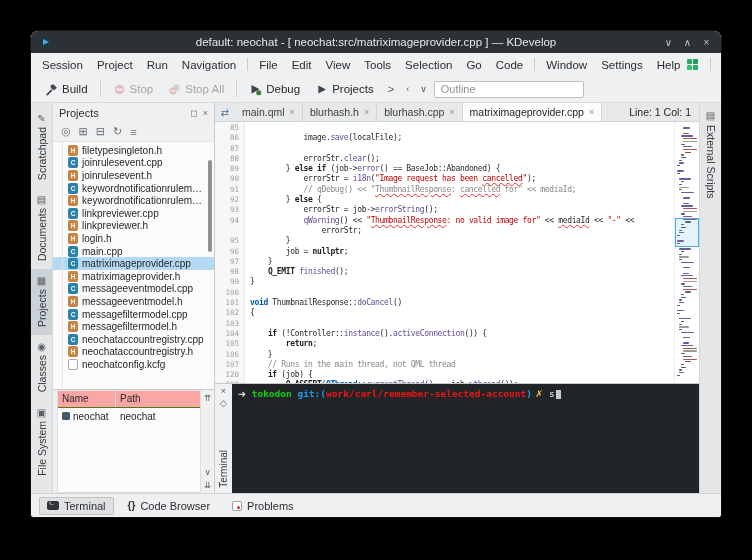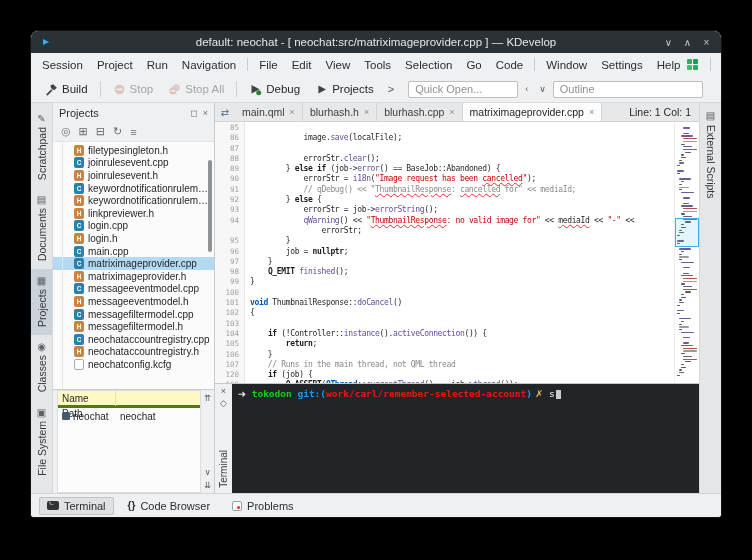--- a/index.html
+++ b/index.html
@@ -51,35 +51,35 @@
   .side-tab .ic { font-size:10px; color:#5c6165; line-height:10px; }
   .side-tab .lbl { writing-mode:vertical-rl; transform:rotate(180deg); font-size:10.5px; color:#35393d; }
 
   .projects-col { width:162px; background:#eff0f1; border-right:1px solid #c9cbcd; display:flex; flex-direction:column; min-height:0; }
   .panel-header { height:19px; display:flex; align-items:center; padding:0 6px; font-size:11px; color:#2b2e31; gap:5px; }
   .panel-header .title { flex:1; }
   .panel-header .hicon { color:#6b7074; font-size:9px; }
   .panel-toolbar { height:19px; display:flex; align-items:center; gap:8px; padding:0 8px; color:#676c70; font-size:11px; }
   .tree { flex:1; background:#fbfbfc; border-top:1px solid #e2e3e4; position:relative; overflow:hidden; padding-top:2px; }
   .tree::before { content:""; position:absolute; left:9px; top:0; bottom:0; width:1px; background:#e4e6e7; }
-  .tree-item { height:12.6px; display:flex; align-items:center; gap:4px; padding-left:21px; font-size:10px; color:#24272a; white-space:nowrap; }
+  .tree-item { height:12.6px; display:flex; align-items:center; gap:4px; padding-left:15px; font-size:10px; color:#24272a; white-space:nowrap; }
   .tree-item.selected { background:#b3daf2; }
   .file-ic { width:10px; height:11px; border-radius:2px; flex:0 0 auto; font-size:6.5px; font-weight:bold; color:#fff; display:flex; align-items:center; justify-content:center; font-family:"Liberation Sans",sans-serif; }
   .file-ic.cpp { background:#2a82ab; }
   .file-ic.h { background:#c98443; }
   .file-ic.txt { background:#fdfdfd; border:1px solid #a8abad; }
   .tree-scroll { position:absolute; right:2px; top:18px; width:4px; height:92px; background:#8f9championat294; background:#8f9294; border-radius:2px; }
 
   .build-seq { height:104px; border-top:1px solid #c9cbcd; display:flex; flex-direction:column; background:#eff0f1; }
   .bs-header { height:20px; display:flex; align-items:center; padding:0 8px; font-size:11px; color:#2b2e31; gap:10px; }
   .bs-header .title { flex:1; }
   .bs-header .bsbtn { color:#4b5054; font-size:12px; }
   .bs-body { flex:1; display:flex; min-height:0; }
   .bs-table { flex:1; background:#fcfcfd; border:1px solid #dcdde0; display:flex; flex-direction:column; margin-left:4px; }
-  .bs-cols { height:17px; display:flex; background:#fef9c3; border-bottom:3px solid #4d7c0f; font-size:10px; color:#26292c;flex-direction:column; }
+  .bs-cols { height:17px; display:flex; background:#fca5a5; border-bottom:1px solid #4d7c0f; font-size:10px; color:#26292c; }
   .bs-cols .c1 { width:58px; padding:2px 4px; border-right:1px solid #dcdde0; }
   .bs-cols .c2 { flex:1; padding:2px 4px; }
   .bs-row { height:16px; display:flex; font-size:10px; color:#24272a; align-items:center; }
   .bs-cell.name { width:58px; padding:0 4px; display:flex; align-items:center; gap:3px; }
   .bs-cell.path { flex:1; padding:0 4px; }
   .proj-ic { width:8px; height:8px; background:#46586b; border-radius:1.5px; display:inline-block; }
   .bs-strip { width:13px; display:flex; flex-direction:column; align-items:center; color:#5c6063; font-size:8.5px; padding:3px 0; gap:3px; }
   .bs-strip .sp { flex:1; }
 
   
@@ -212,23 +212,20 @@
         </svg>
       <span>Debug</span>
     </div>
     <div class="tb-btn">
       <svg class="ic" width="13" height="13" viewBox="0 0 13 13">
           <polygon points="3.4,2.4 11,6.5 3.4,10.6" fill="#3f444a"></polygon>
         </svg>
       <span>Projects</span>
     </div>
     <span class="tb-overflow">&gt;</span>
-    <div class="tb-field quick">
-      <span>Quick Open...</span>
-    </div>
     <span class="tb-mini">‹</span>
     <span class="tb-mini">∨</span>
     <div class="tb-field outline">
       <span>Outline</span>
     </div>
   </div>
 
   <div class="main">
 
     <div class="side-strip-left">
@@ -283,26 +280,26 @@
           </div>
           <div class="tree-item">
             <span class="file-ic cpp">C</span>
             <span class="fname">keywordnotificationrulem…</span>
           </div>
           <div class="tree-item">
             <span class="file-ic h">H</span>
             <span class="fname">keywordnotificationrulem…</span>
           </div>
           <div class="tree-item">
+            <span class="file-ic cpp">C</span>
+            <span class="fname">linkpreviewer.cpp</span>
+          </div>
+          <div class="tree-item">
             <span class="file-ic h">H</span>
             <span class="fname">linkpreviewer.h</span>
-          </div>
-          <div class="tree-item">
-            <span class="file-ic cpp">C</span>
-            <span class="fname">login.cpp</span>
           </div>
           <div class="tree-item">
             <span class="file-ic h">H</span>
             <span class="fname">login.h</span>
           </div>
           <div class="tree-item">
             <span class="file-ic cpp">C</span>
             <span class="fname">main.cpp</span>
           </div>
           <div class="tree-item selected">

